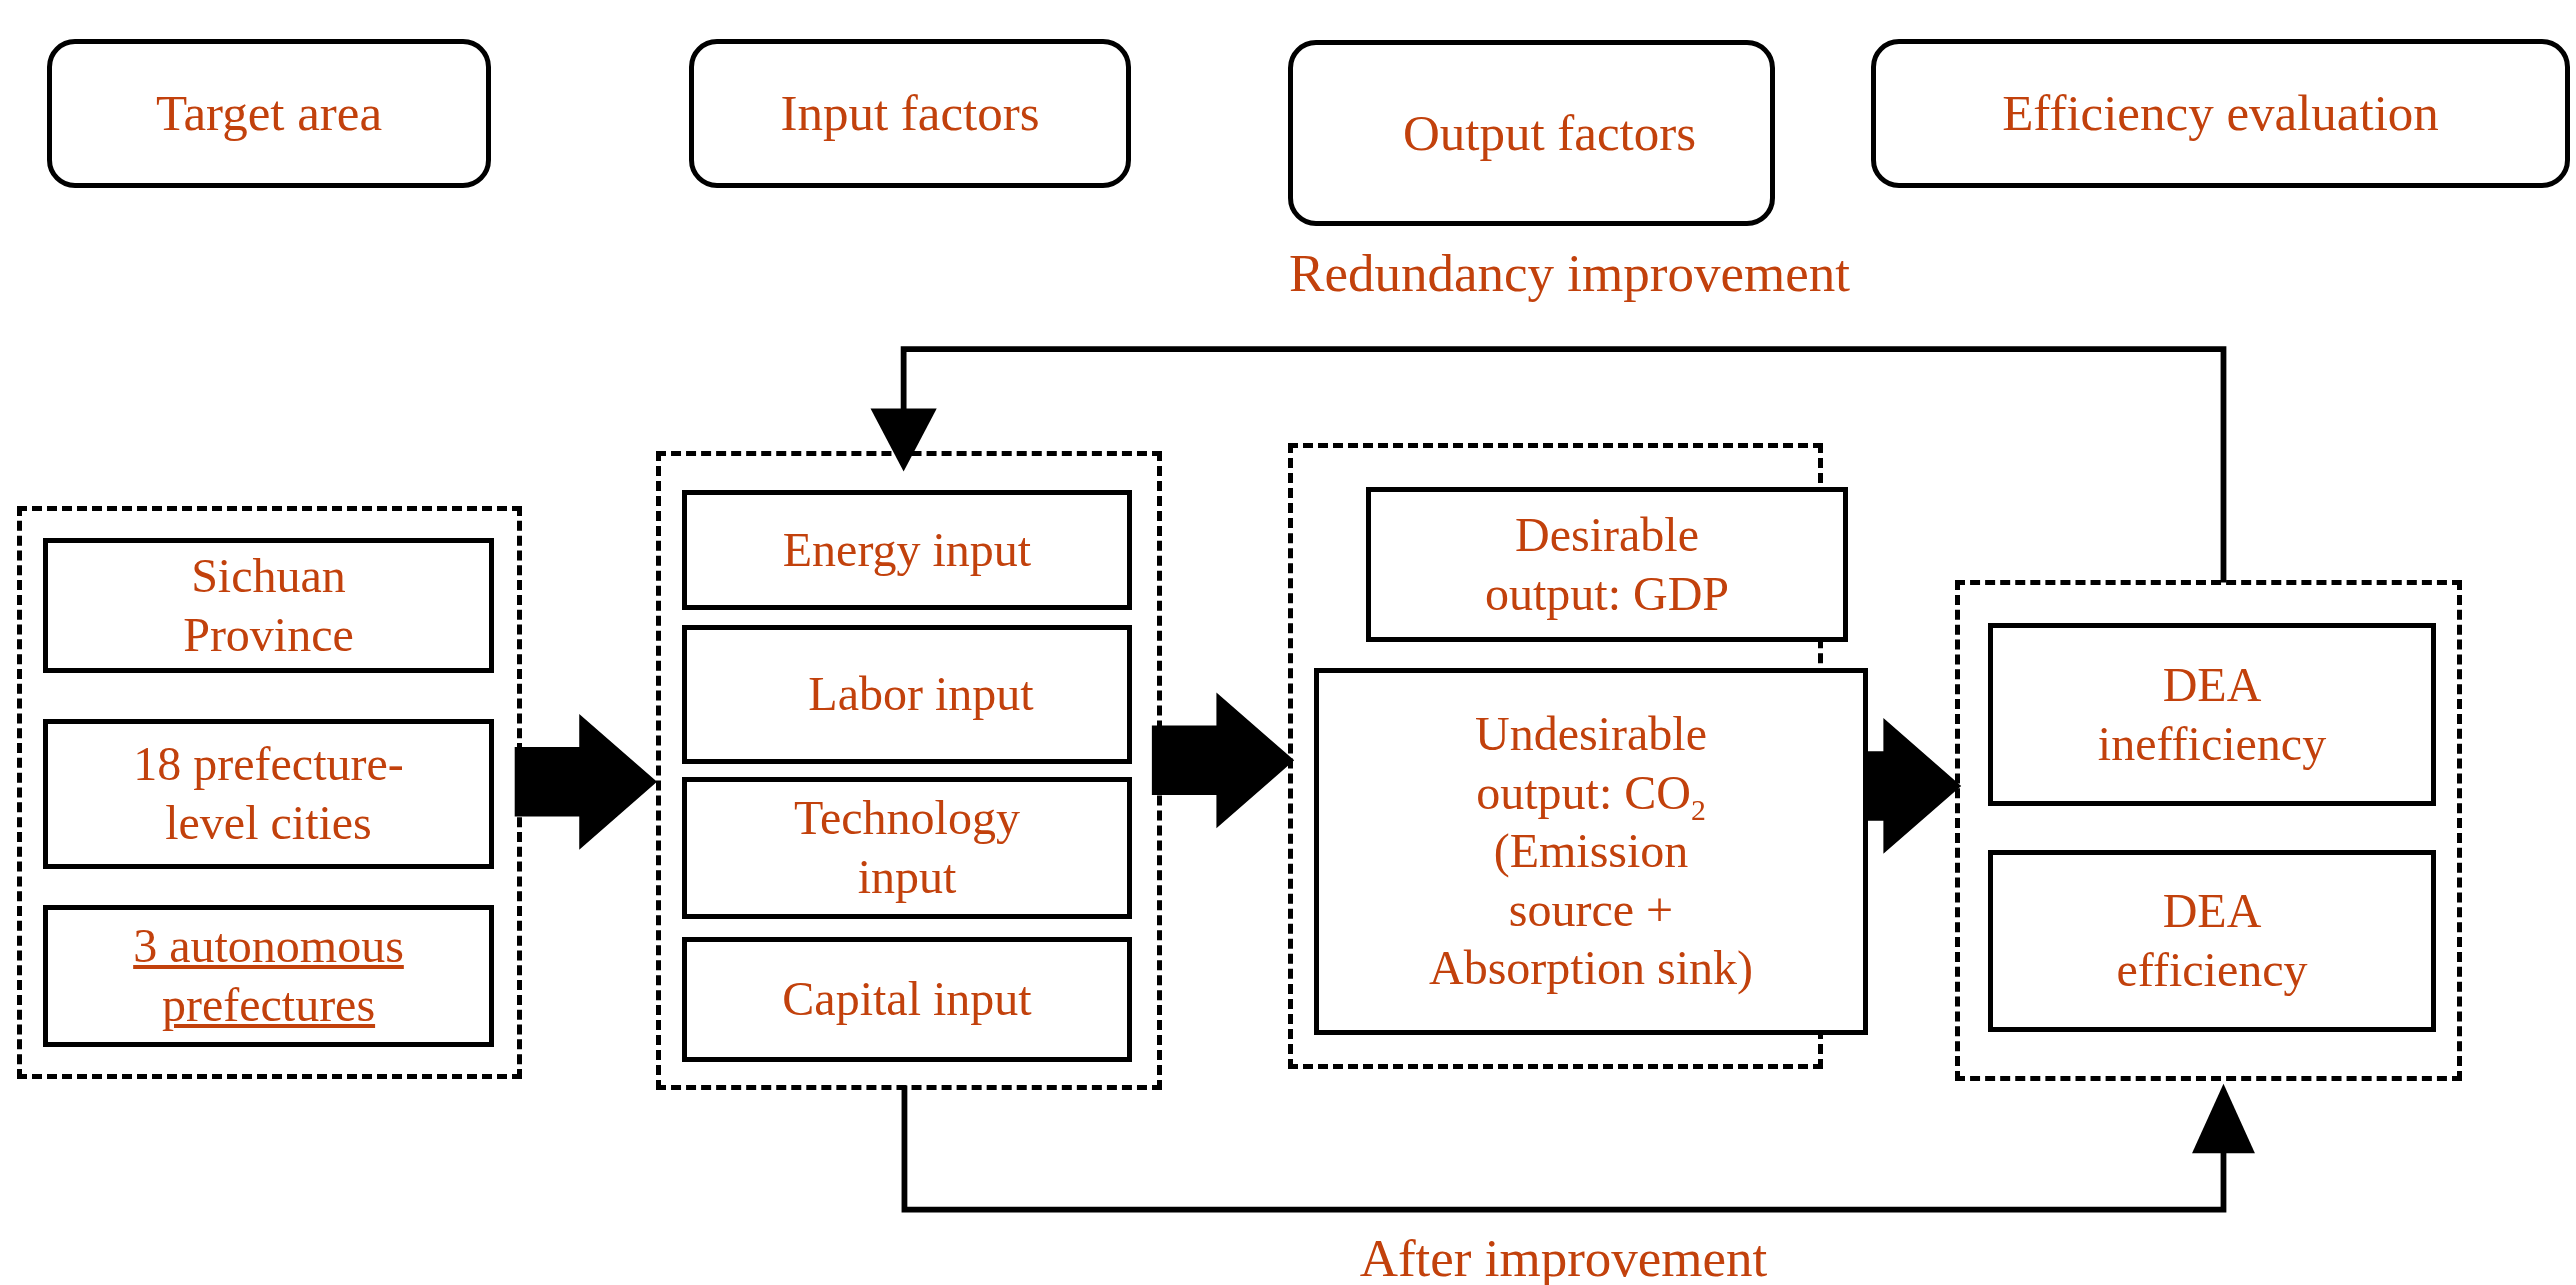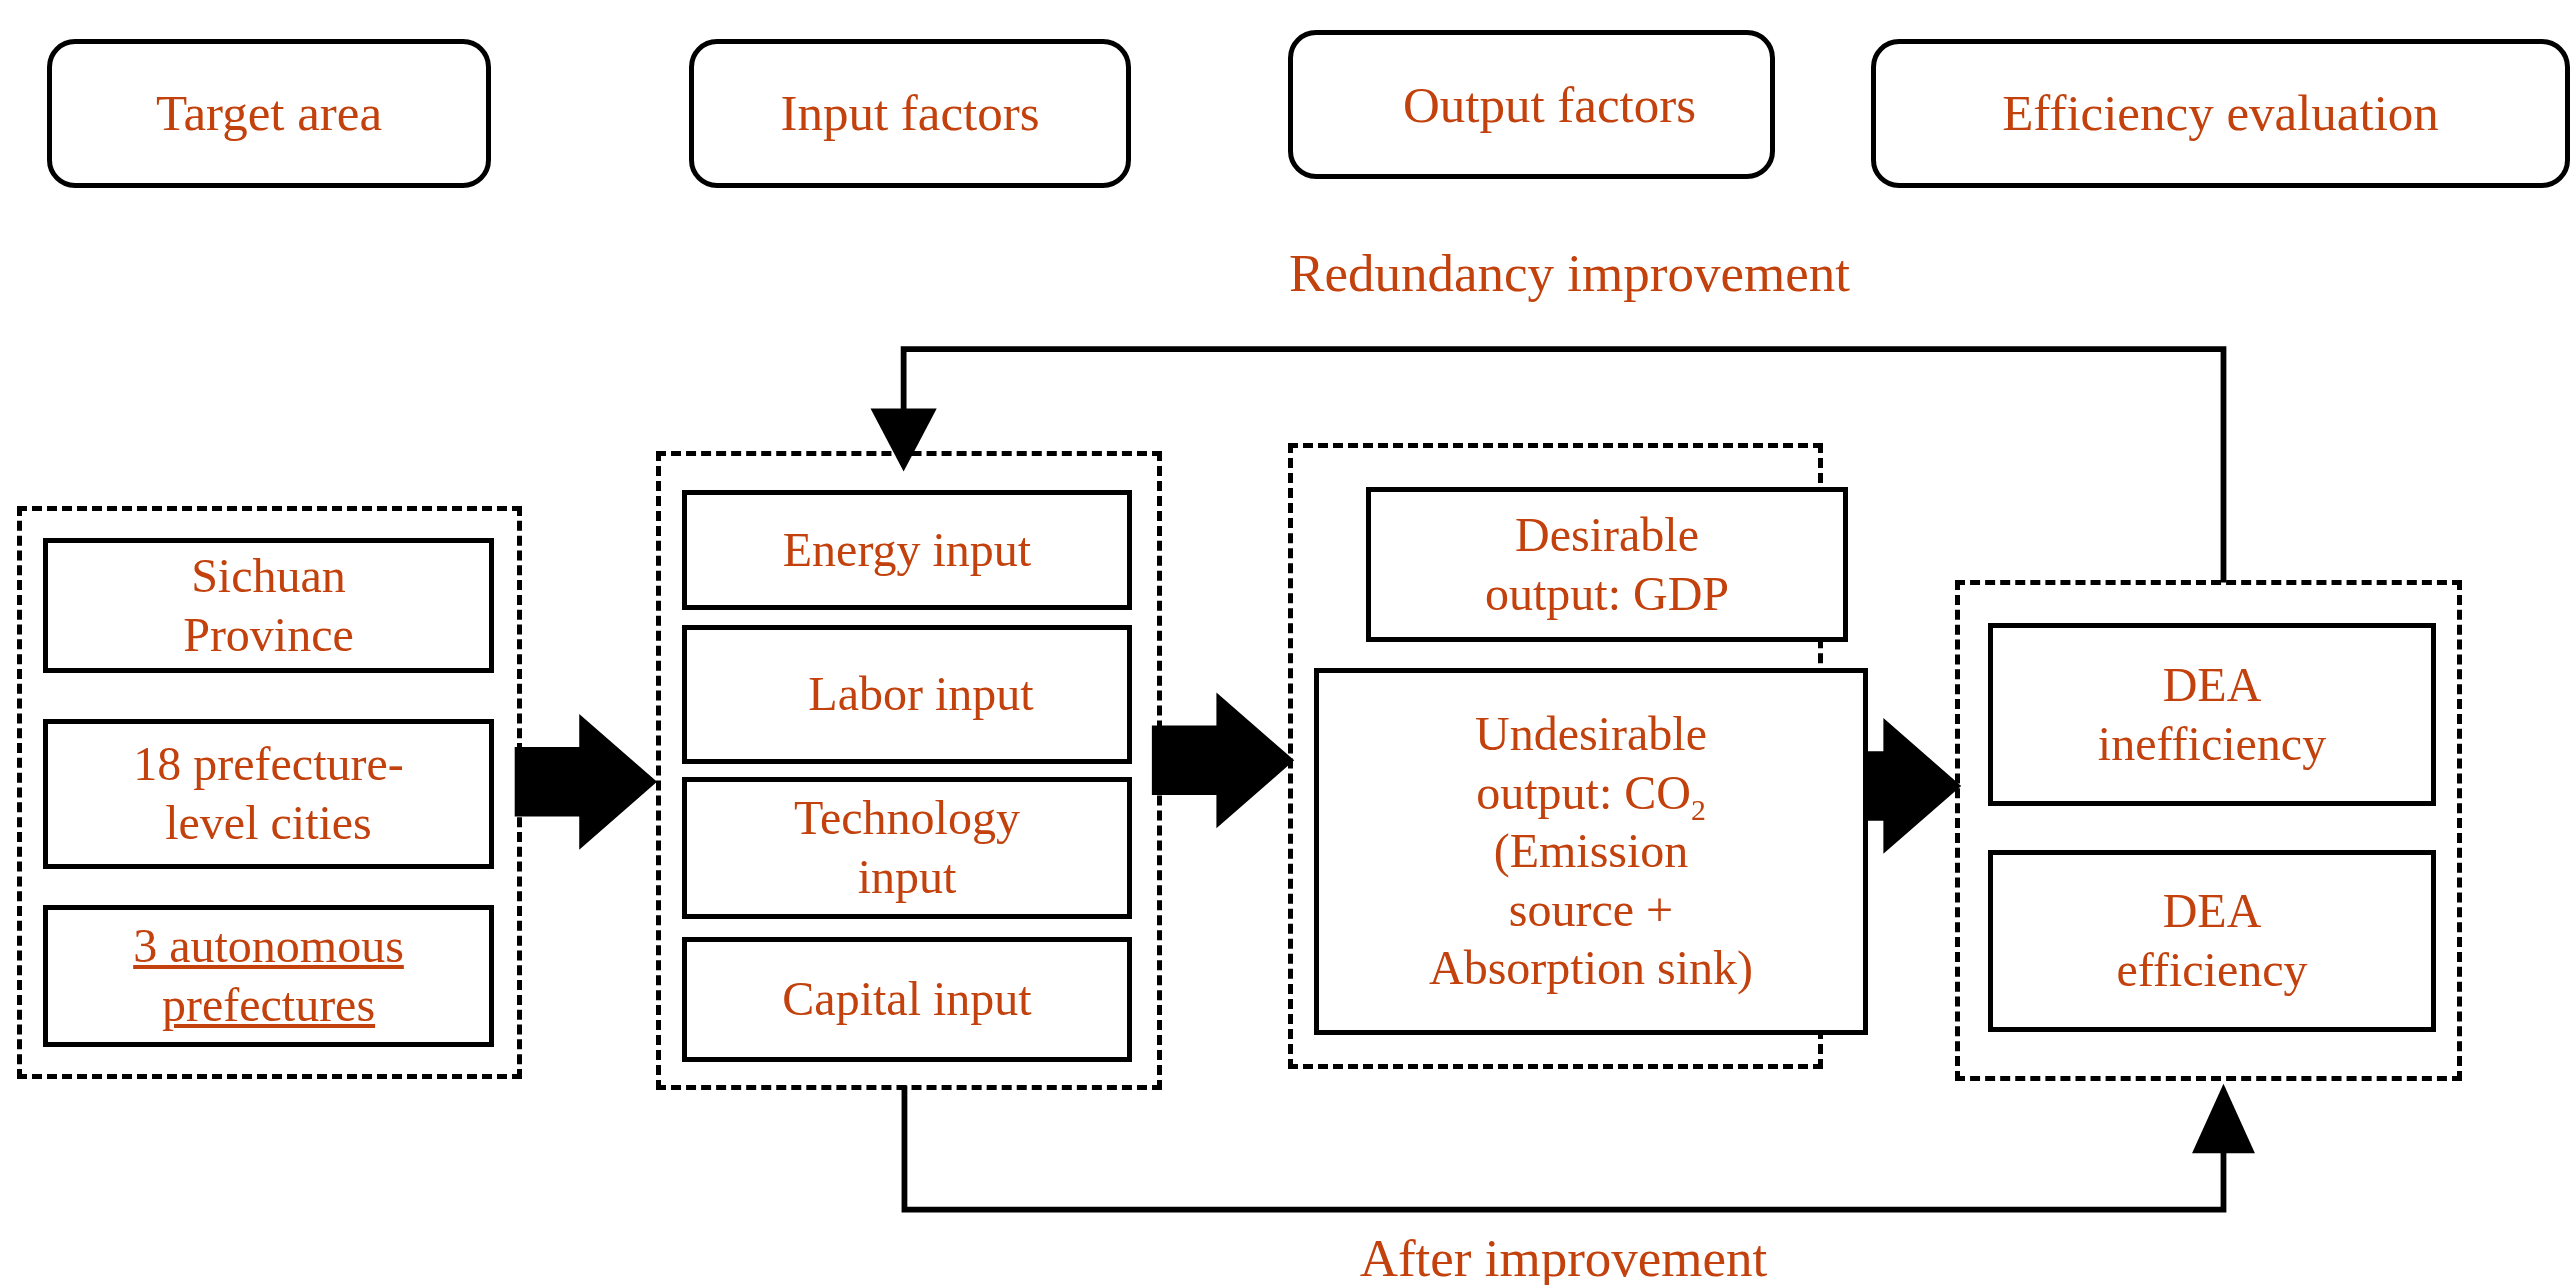--- a/index.html
+++ b/index.html
@@ -78,21 +78,21 @@
     <path d="M 1093 1290 L 1093 1440 L 2687 1440 L 2687 1362" fill="none" stroke-width="7" stroke="#000000"></path>
     <polygon points="2649,1372 2725,1372 2687,1288" fill="#000000"></polygon>
 
     <polygon points="622,881 700,881 700,841 794,923 700,1005 700,965 622,965" fill="#000000"></polygon>
     <polygon points="1392,855 1470,855 1470,815 1564,897 1470,979 1470,939 1392,939" fill="#000000"></polygon>
     <polygon points="2198,886 2276,886 2276,846 2370,928 2276,1010 2276,970 2198,970" fill="#000000"></polygon>
   </svg>
 
   <div class="pill" style="left:47px; top:20.7px; width:444px; height:149px;">Target area</div>
   <div class="pill" style="left:689px; top:20.7px; width:442px; height:149px;">Input factors</div>
-  <div class="pill" style="left:1288px; top:12px; width:487px; height:149px;padding-left:36px;">Output factors</div>
+  <div class="pill" style="left:1288px; top:22px; width:487px; height:186px;padding-left:36px;">Output factors</div>
   <div class="pill" style="left:1871px; top:20.7px; width:699px; height:149px;">Efficiency evaluation</div>
 
   <div class="flow-label" style="left:1156px; top:225px; width:827px;">Redundancy improvement</div>
   <div class="flow-label" style="left:1150px; top:1210px; width:827px;text-align:center;">After improvement</div>
 
   <div class="dashed-group" style="left:16.5px; top:488px; width:505px; height:573px;"></div>
   <div class="node" style="left:43px; top:520px; width:451px; height:135px;">
     <span class="ln">Sichuan</span>
     <span class="ln">Province</span>
   </div>

